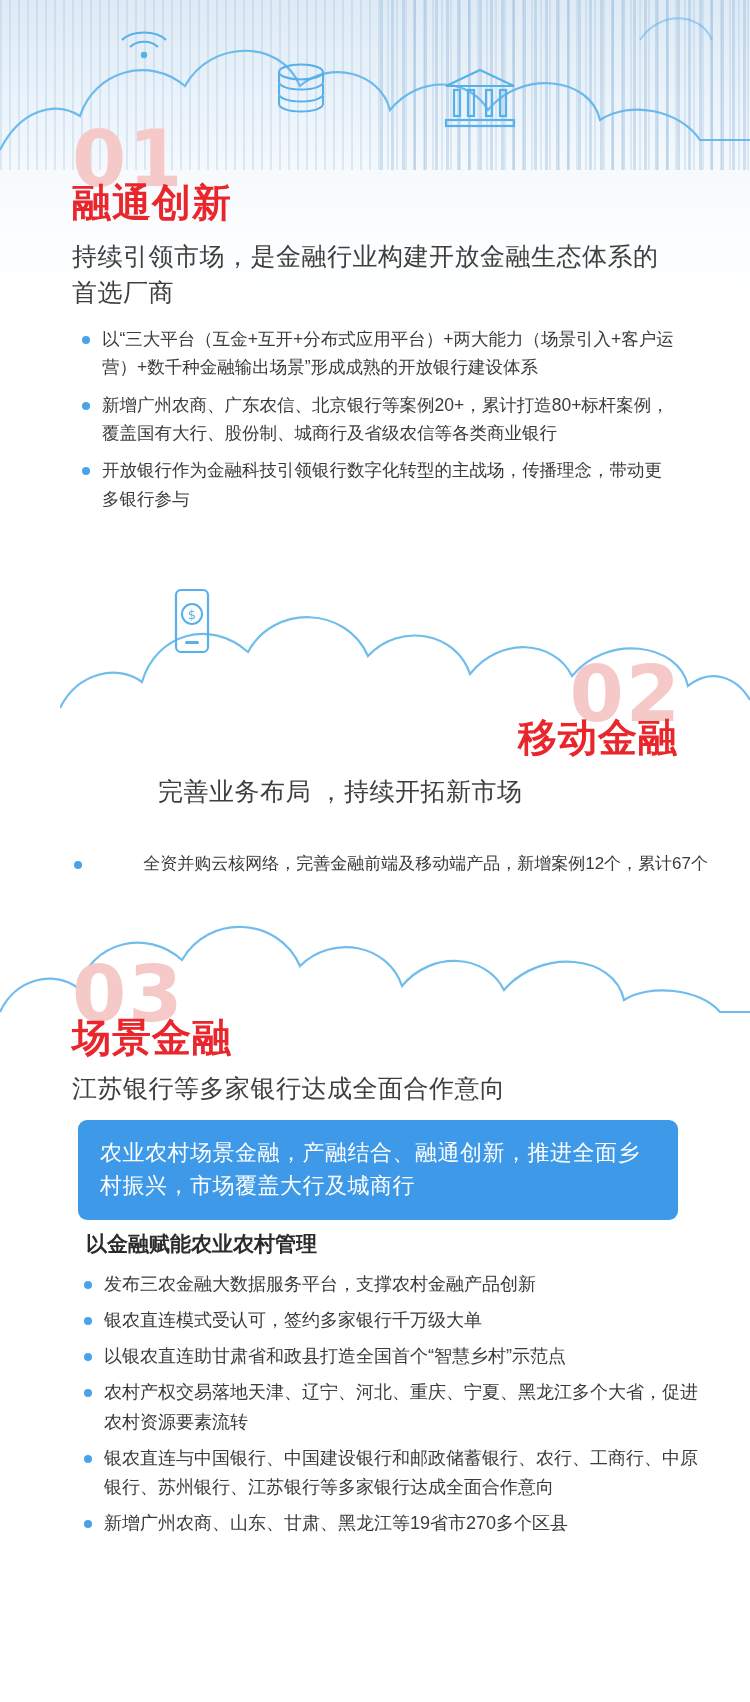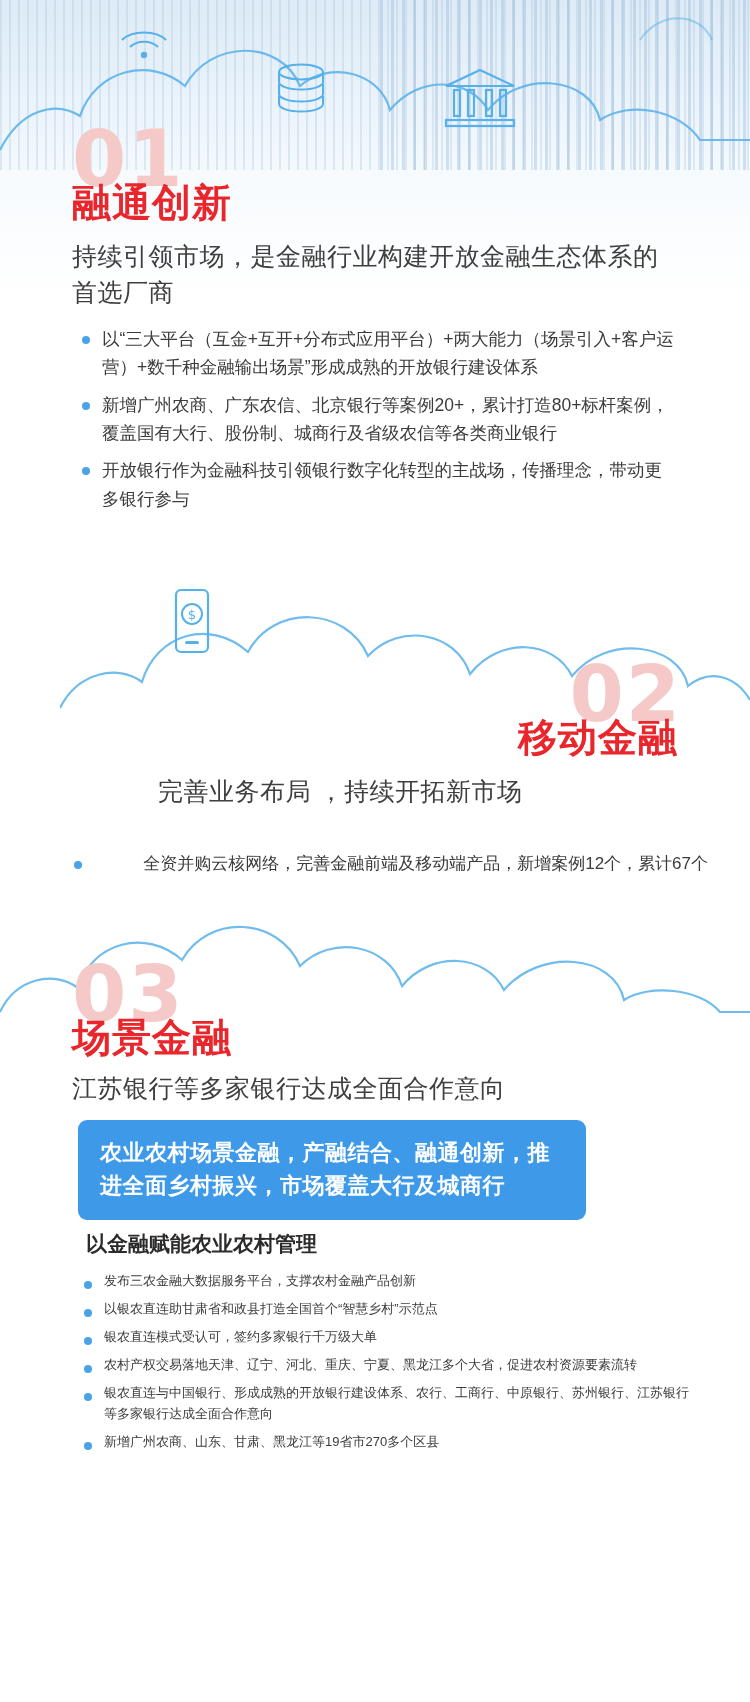--- a/index.html
+++ b/index.html
@@ -90,39 +90,38 @@
   .s2 ul { position: absolute; left: 68px; top: 195px; width: 640px; }
   .s2 ul li { font-size: 17px; text-align: right; }
 
   .s3 { position: absolute; left: 0; top: 955px; width: 750px; }
   .s3 .bignum { left: 72px; top: 0px; }
   .s3 .redtitle { position: absolute; left: 72px; top: 62px; }
   .s3 .subtitle { position: absolute; left: 72px; top: 115px; width: 620px; }
   .bluebox {
     position: absolute;
     left: 78px; top: 165px;
-    width: 508px;
+    width: 600px;
     background: #3e9ae8;
     border-radius: 9px;
     padding: 16px 22px 18px 22px;
     color: #ffffff;
     font-size: 22px;
     line-height: 1.5;
     letter-spacing: .5px;
-    font-weight: bold;
   }
   .s3 .blockhead {
     position: absolute;
     left: 86px; top: 275px;
     font-size: 21px;
     font-weight: bold;
     color: #2b2b2b;
   }
   .s3 ul { position: absolute; left: 78px; top: 315px; width: 620px; }
-  .s3 ul li { font-size: 13px; margin-bottom: 7px; }
+  .s3 ul li { font-size: 18px; margin-bottom: 7px; }
 </style>
 </head>
 <body>
 
 <div class="page">
 
   <div class="top-texture"></div>
 
   <svg class="cloud" style="left:0;top:0;" width="750" height="200" viewBox="0 0 750 200" fill="none">
     <path d="M0 150 C 20 110, 55 100, 80 116 C 95 70, 150 56, 185 86 C 210 40, 280 38, 300 86 C 330 60, 380 72, 390 110 C 420 74, 470 78, 488 110 C 520 70, 590 76, 600 120 C 630 100, 680 110, 700 140 L 750 140" stroke="#56b0ea" stroke-width="2.2" fill="none" opacity=".85"></path>
@@ -187,21 +186,21 @@
   </div>
 
   <div class="section s3">
     <div class="bignum">03</div>
     <div class="redtitle">场景金融</div>
     <div class="subtitle">江苏银行等多家银行达成全面合作意向</div>
     <div class="bluebox">农业农村场景金融，产融结合、融通创新，推进全面乡村振兴，市场覆盖大行及城商行</div>
     <div class="blockhead">以金融赋能农业农村管理</div>
     <ul class="bullets">
       <li>发布三农金融大数据服务平台，支撑农村金融产品创新</li>
+      <li>银农直连模式受认可，签约多家银行千万级大单</li>
       <li>以银农直连助甘肃省和政县打造全国首个“智慧乡村”示范点</li>
-      <li>银农直连模式受认可，签约多家银行千万级大单</li>
       <li>农村产权交易落地天津、辽宁、河北、重庆、宁夏、黑龙江多个大省，促进农村资源要素流转</li>
-      <li>银农直连与中国银行、形成成熟的开放银行建设体系、农行、工商行、中原银行、苏州银行、江苏银行等多家银行达成全面合作意向</li>
+      <li>银农直连与中国银行、中国建设银行和邮政储蓄银行、农行、工商行、中原银行、苏州银行、江苏银行等多家银行达成全面合作意向</li>
       <li>新增广州农商、山东、甘肃、黑龙江等19省市270多个区县</li>
     </ul>
   </div>
 
 </div>
 
 </body></html>

